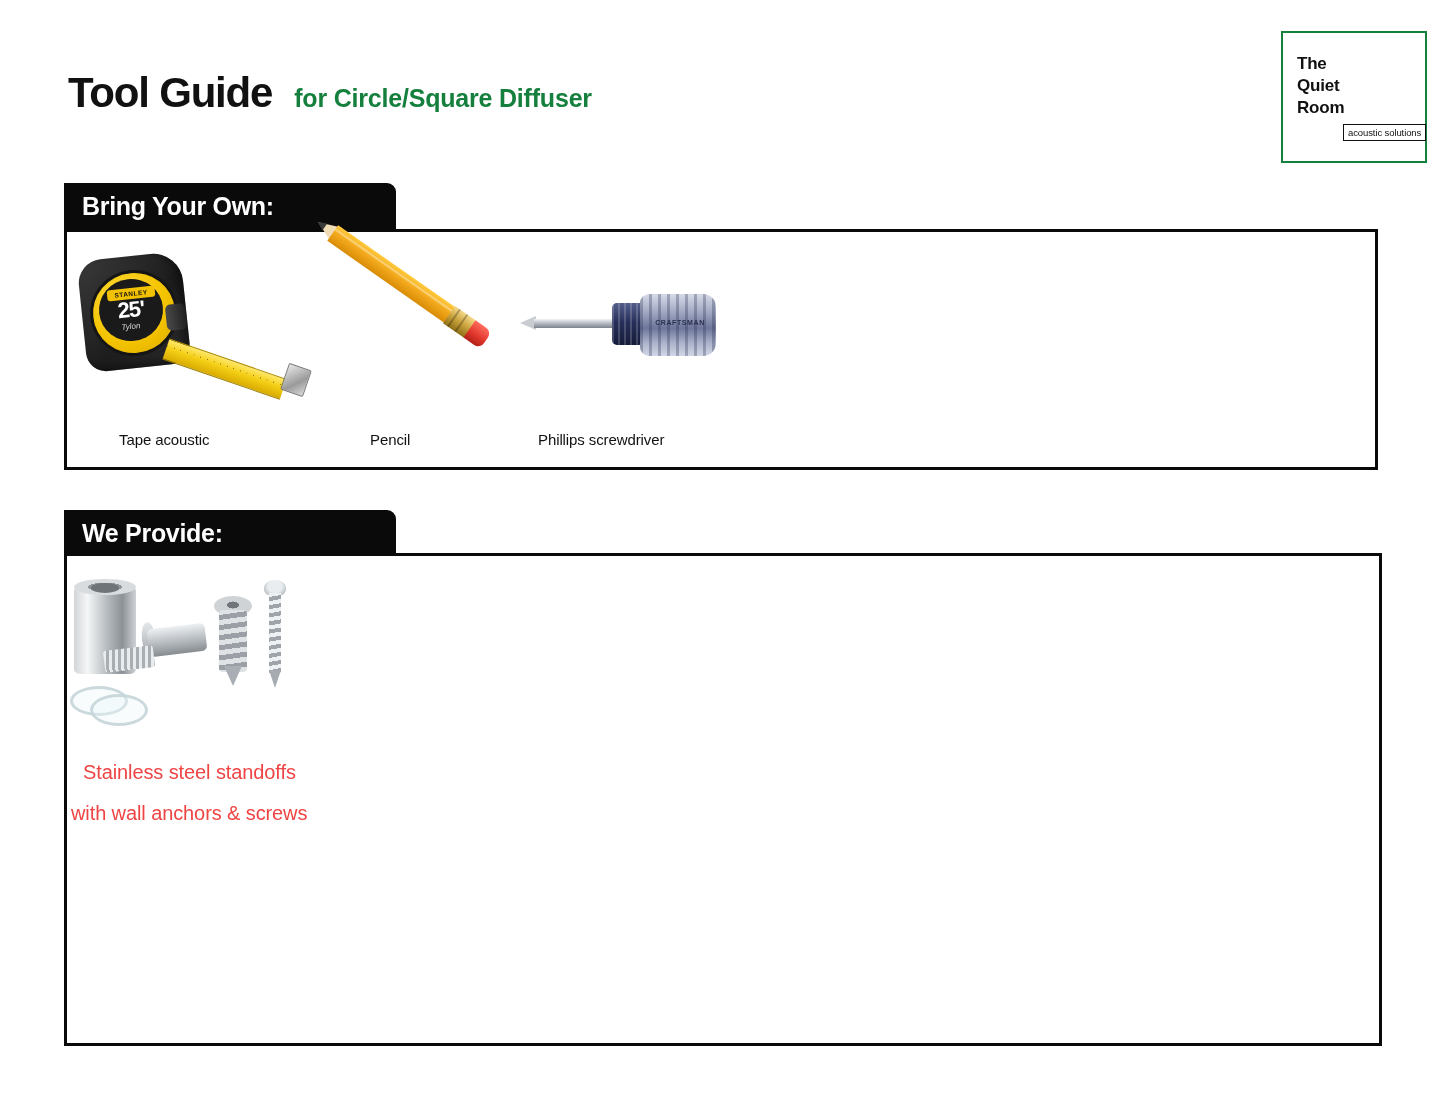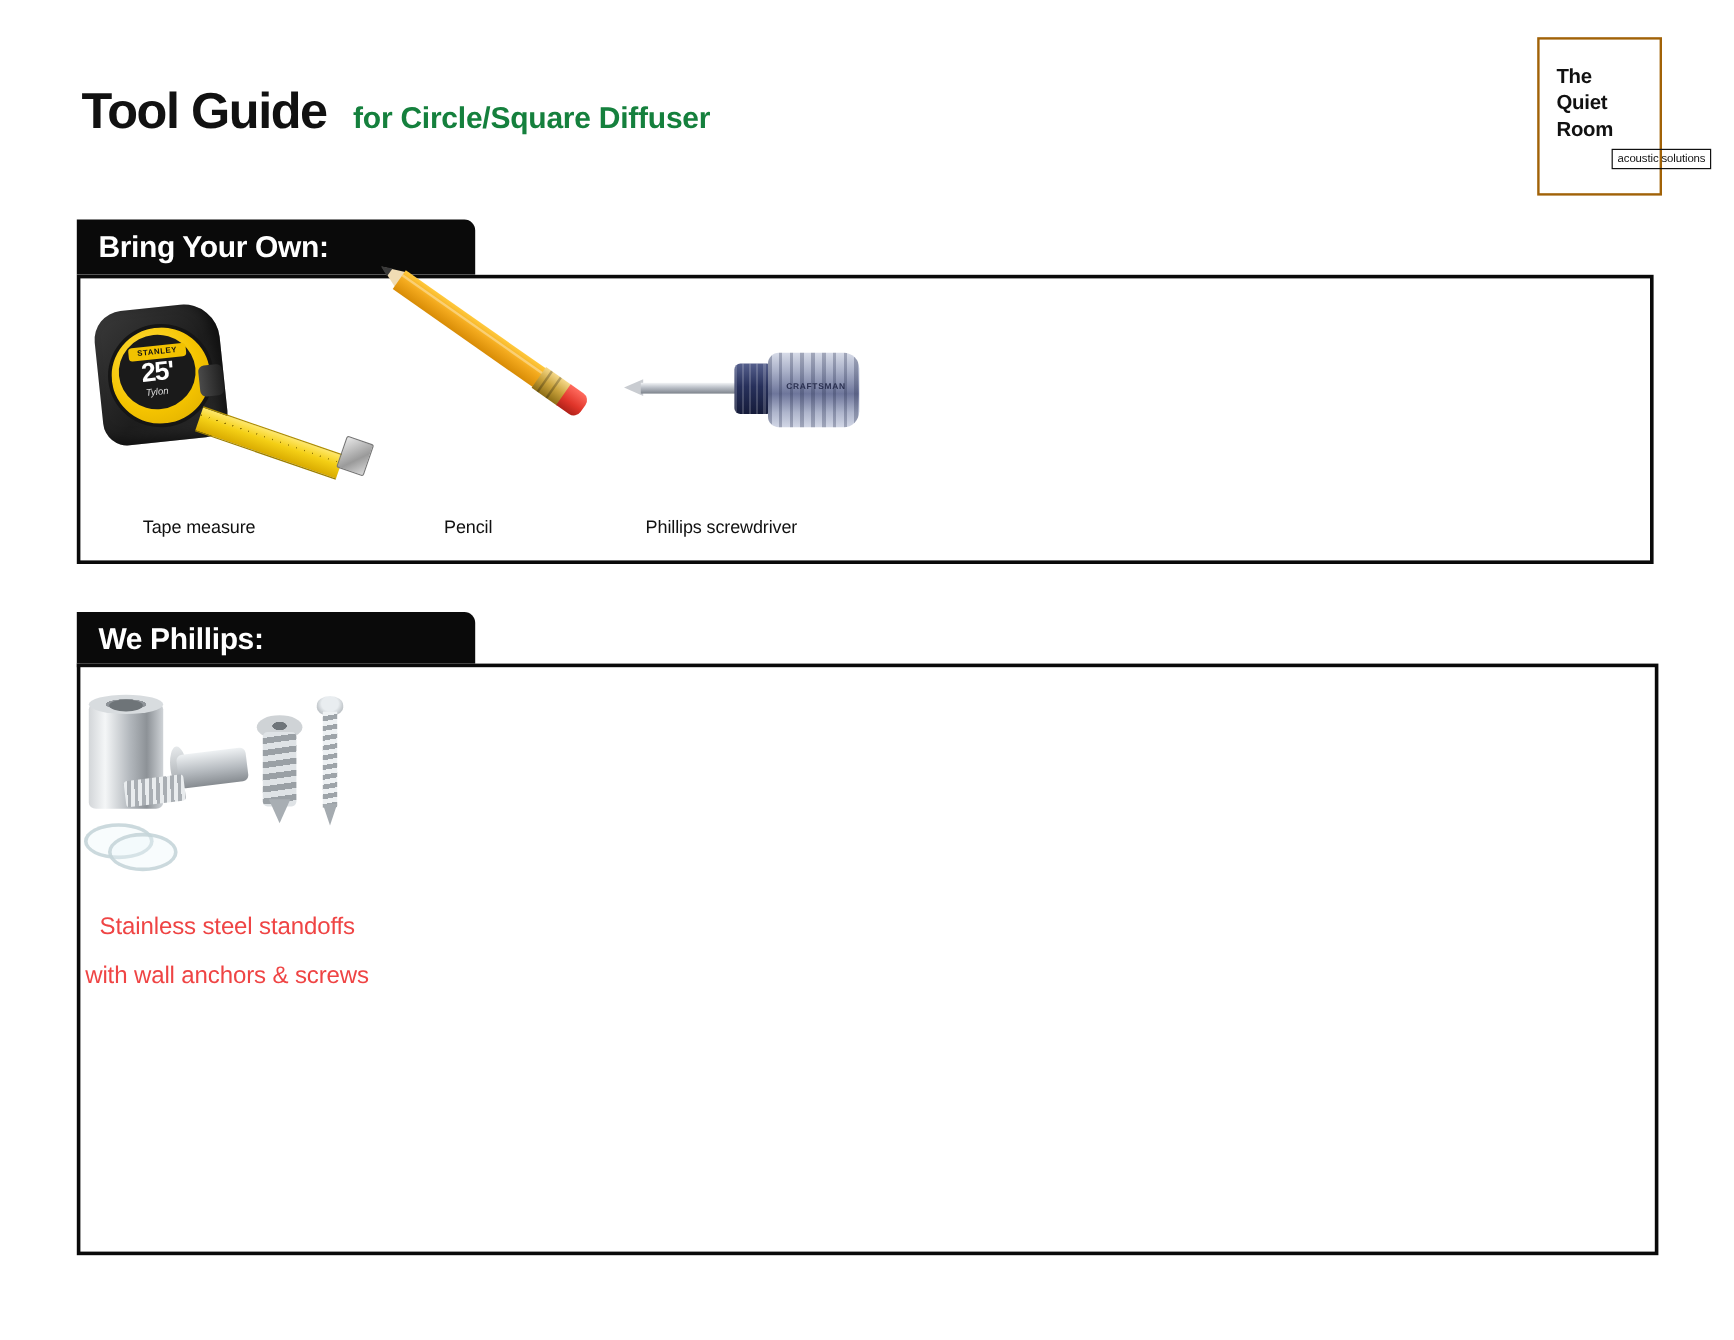--- a/index.html
+++ b/index.html
@@ -19,22 +19,22 @@
     font-size:42px;font-weight:bold;letter-spacing:-1.2px;
     line-height:1;color:#111;
   }
   .subtitle{
     font-size:25px;font-weight:bold;margin-left:22px;color:#15803d;
     letter-spacing:-0.2px;
   }
 
   
   .logo{
-    position:absolute;left:1281px;top:31px;width:104px;height:132px;
-    border:2px solid #a16207;background:#fff;
+    position:absolute;left:1281px;top:31px;width:146px;height:132px;
+    border:2px solid #15803d;background:#fff;
     box-sizing:border-box;
   }
   .logo-inner{
     position:absolute;left:14px;top:20px;
   }
   .logo-line{
     font-size:17px;font-weight:bold;line-height:1.28;color:#111;
     letter-spacing:-0.2px;
   }
   .logo-tag{
@@ -307,21 +307,21 @@
     <div class="tm-body"></div>
     <div class="tm-yellow"></div>
     <div class="tm-face"></div>
     <div class="tm-brand">STANLEY</div>
     <div class="tm-size">25'</div>
     <div class="tm-sub">Tylon</div>
     <div class="tm-knob"></div>
     <div class="tm-blade"></div>
     <div class="tm-hook"></div>
   </div>
-  <div class="tool-label" style="left:119px;top:431px;">Tape measure</div>
+  <div class="tool-label" style="left:119px;top:431px;">Tape acoustic</div>
 
   <div id="art-pencil">
     <div class="pc-wrap">
       <div class="pc-tipwood"></div>
       <div class="pc-lead"></div>
       <div class="pc-body"></div>
       <div class="pc-ferrule"></div>
       <div class="pc-eraser"></div>
     </div>
   </div>
@@ -330,21 +330,21 @@
   <div id="art-driver">
     <div class="sd-tip"></div>
     <div class="sd-shaft"></div>
     <div class="sd-collar"></div>
     <div class="sd-handle"></div>
     <div class="sd-brand">CRAFTSMAN</div>
   </div>
   <div class="tool-label" style="left:538px;top:431px;">Phillips screwdriver</div>
 
   <div class="tab" id="tab-wp">
-    <span class="tab-label">We Phillips:</span>
+    <span class="tab-label">We Provide:</span>
   </div>
 
   <div class="panel" id="panel-wp"></div>
 
   <div id="art-hardware">
     <div class="hw-standoff"></div>
     <div class="hw-cap-disc"></div>
     <div class="hw-cap"></div>
     <div class="hw-screwpin"></div>
     <div class="hw-anchor">

